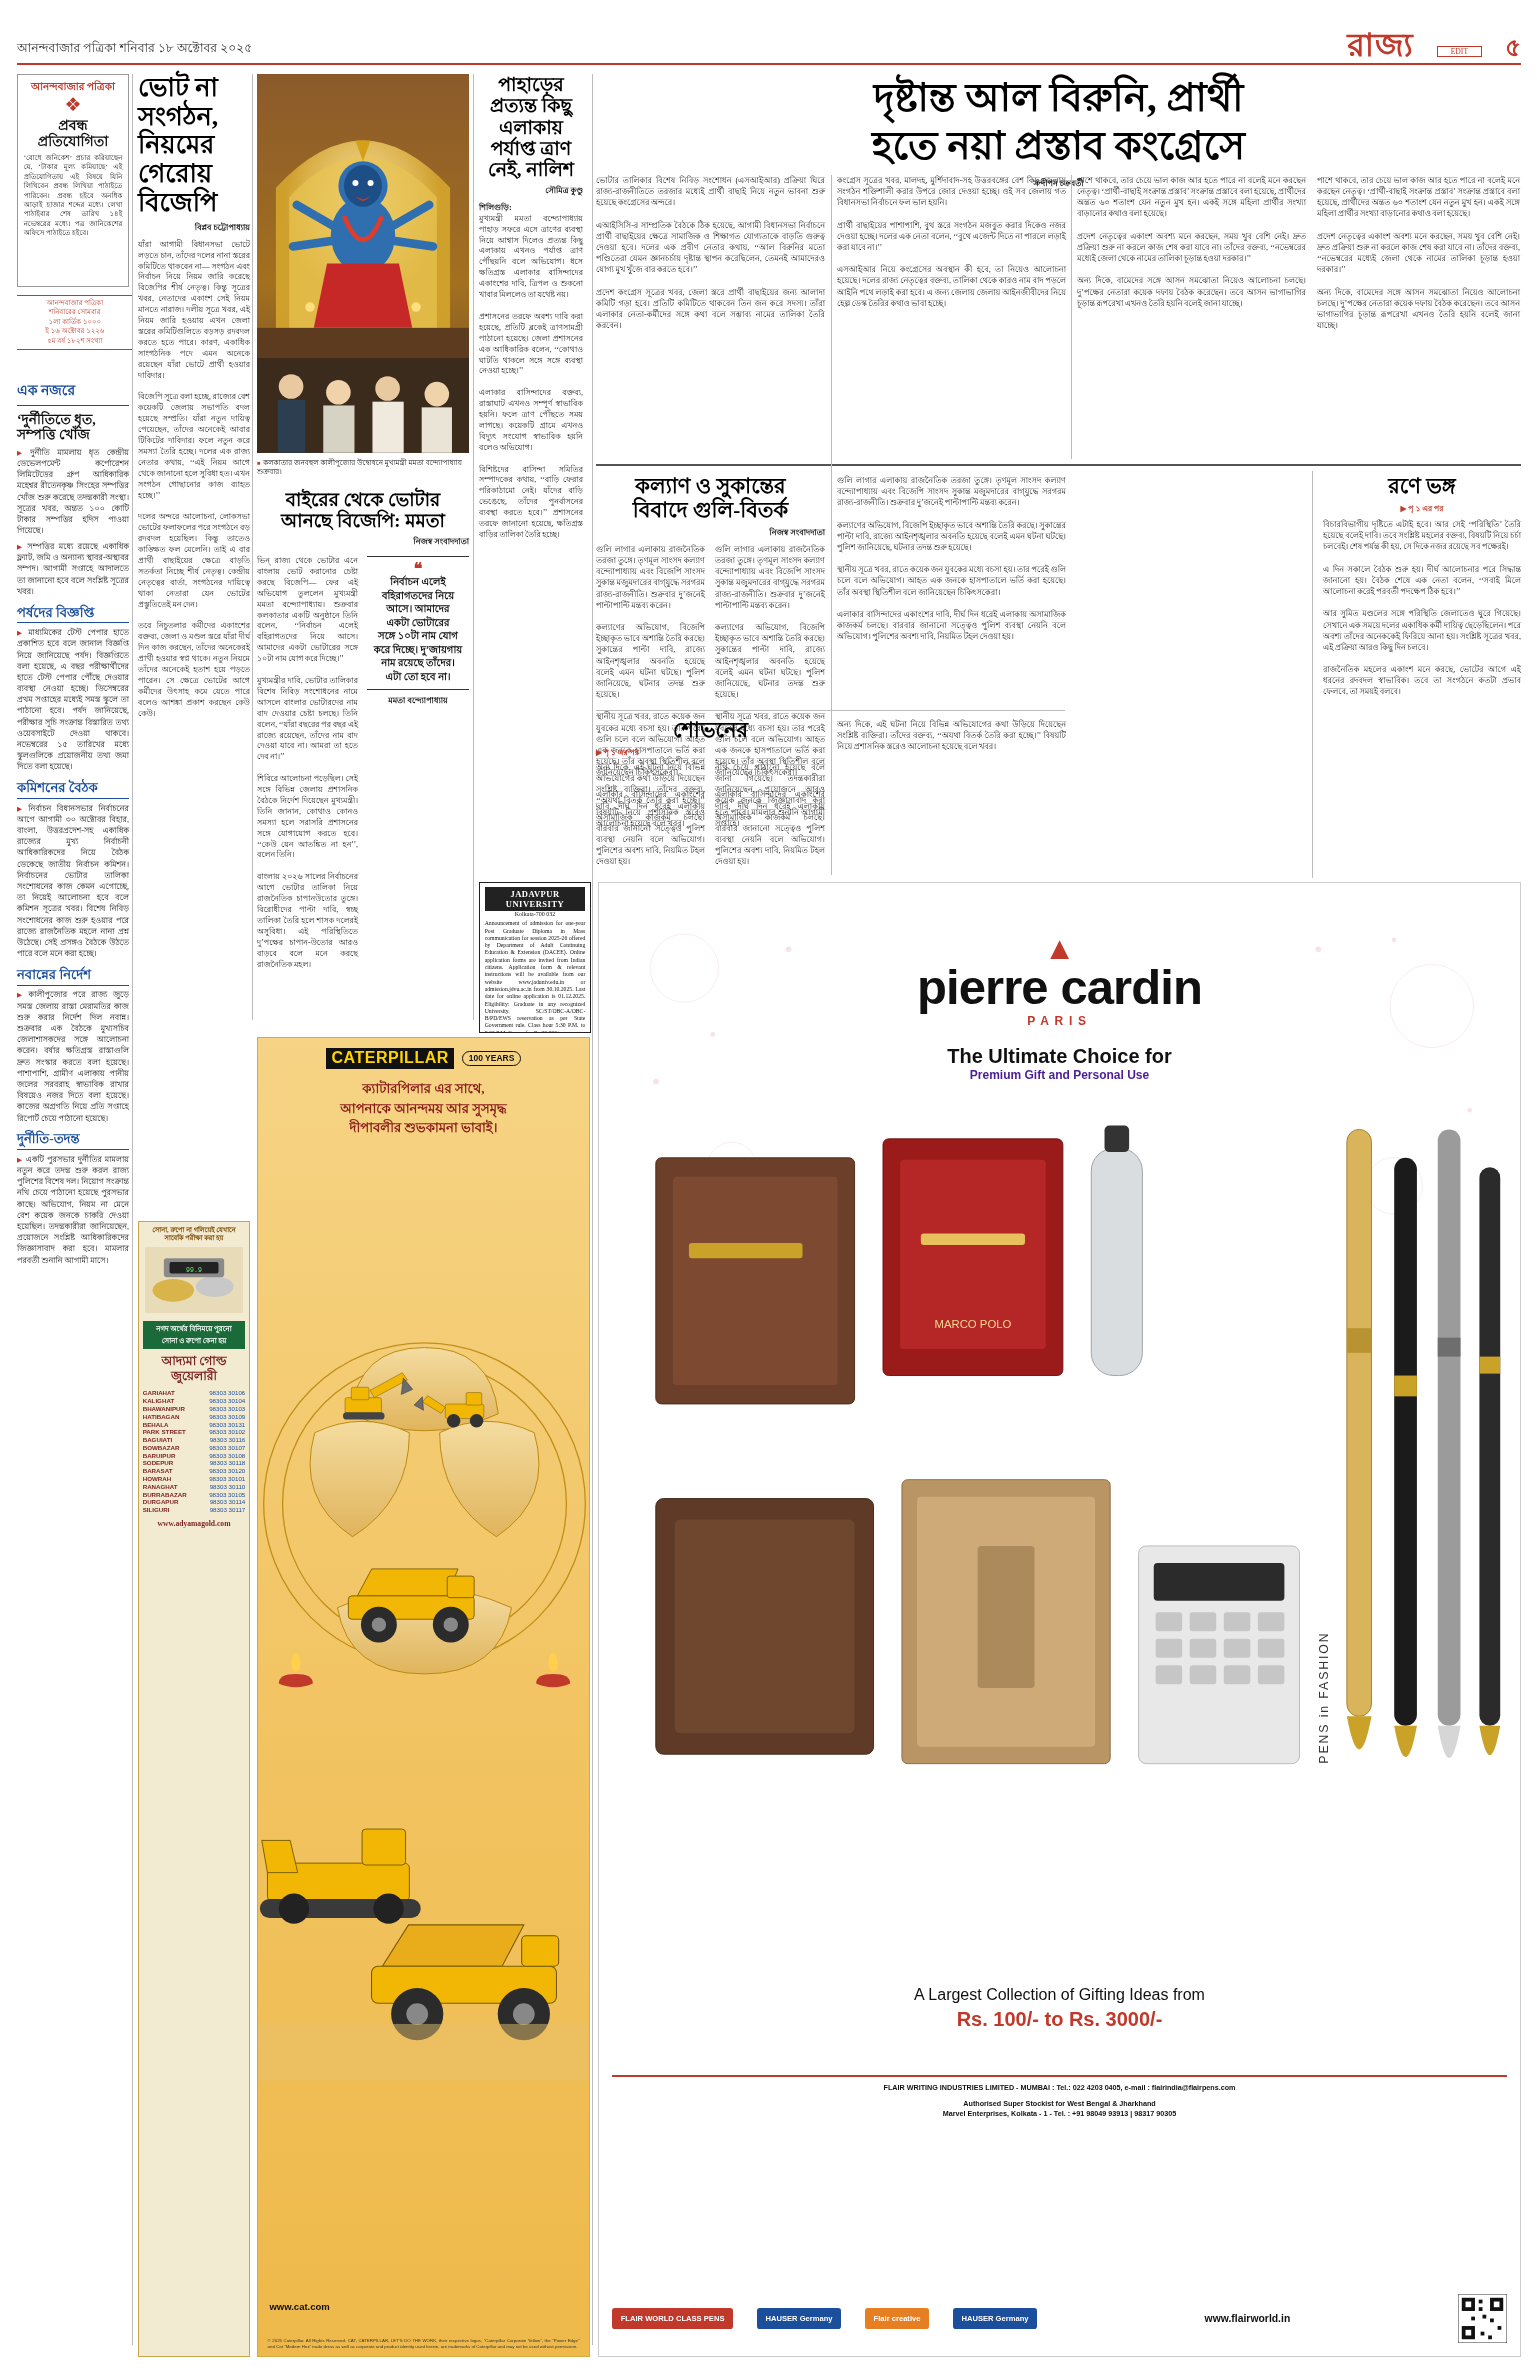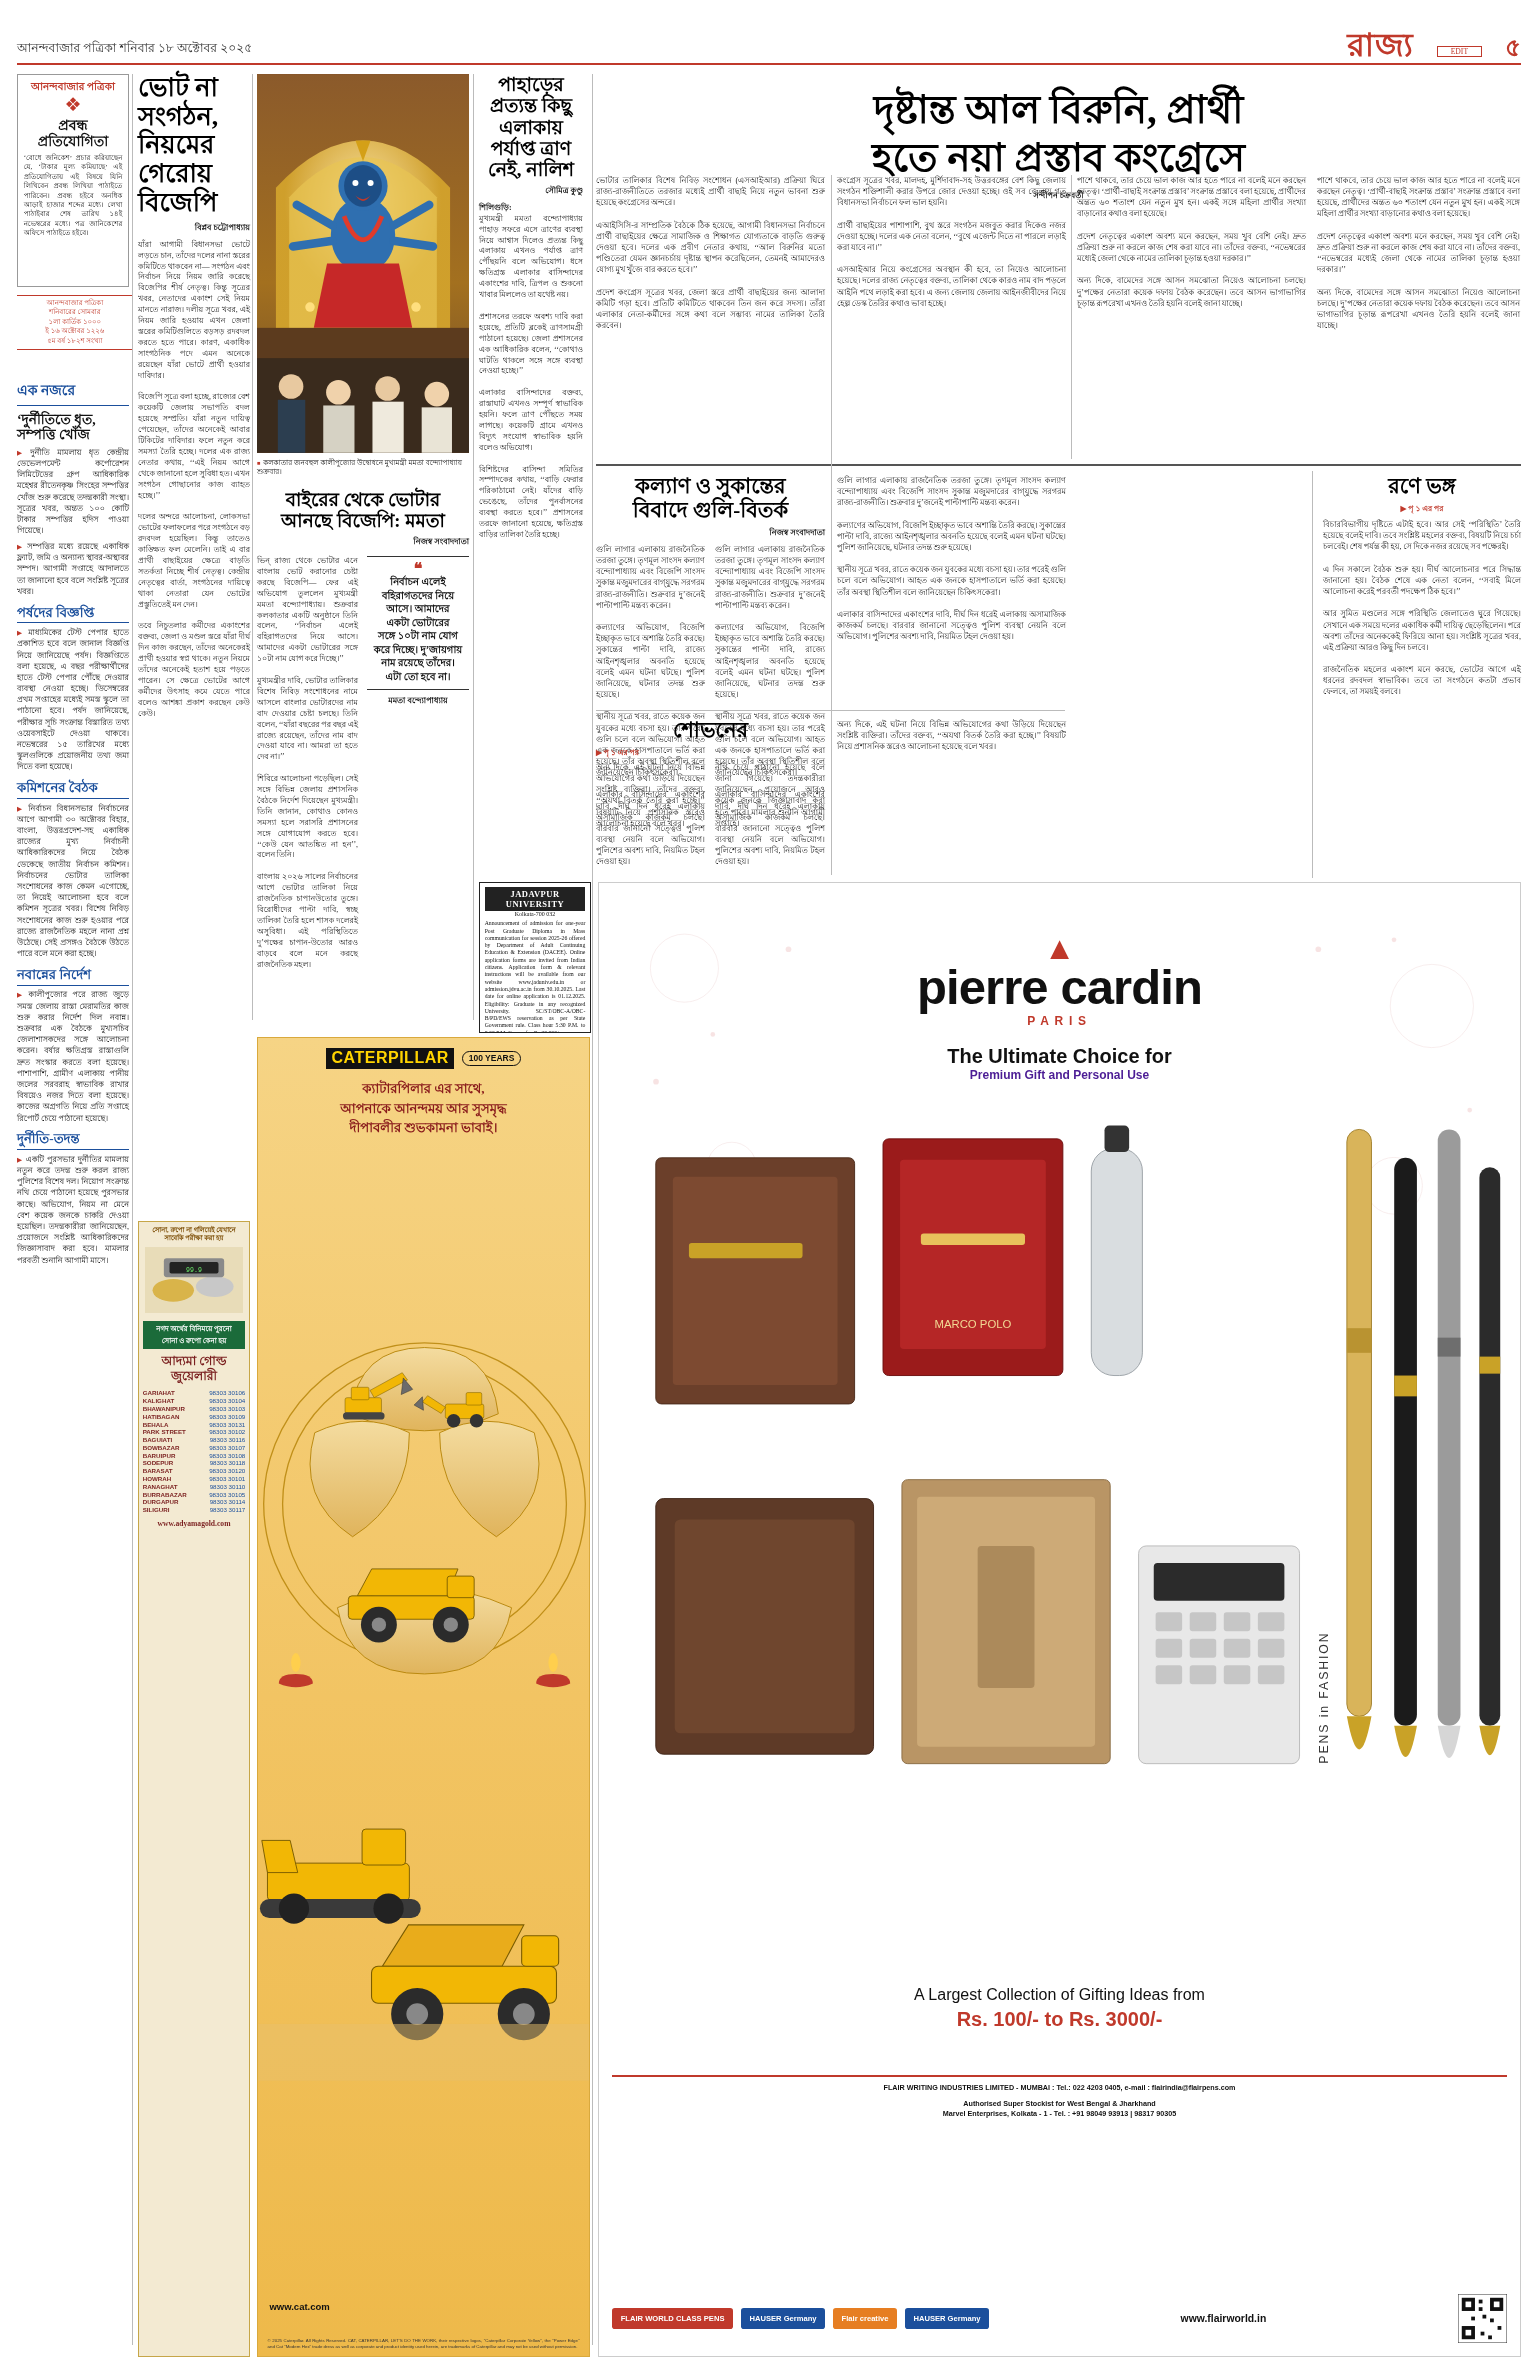--- a/index.html
+++ b/index.html
@@ -267,21 +267,21 @@
     <div class="body-text" style="white-space:pre-line;font-size:7.9px;">মুখ্যমন্ত্রী মমতা বন্দ্যোপাধ্যায় পাহাড় সফরে এসে ত্রাণের ব্যবস্থা নিয়ে আশ্বাস দিলেও প্রত্যন্ত কিছু এলাকায় এখনও পর্যাপ্ত ত্রাণ পৌঁছয়নি বলে অভিযোগ। ধসে ক্ষতিগ্রস্ত এলাকার বাসিন্দাদের একাংশের দাবি, ত্রিপল ও শুকনো খাবার মিললেও তা যথেষ্ট নয়।
 
 প্রশাসনের তরফে অবশ্য দাবি করা হয়েছে, প্রতিটি ব্লকেই ত্রাণসামগ্রী পাঠানো হয়েছে। জেলা প্রশাসনের এক আধিকারিক বলেন, ‘‘কোথাও ঘাটতি থাকলে সঙ্গে সঙ্গে ব্যবস্থা নেওয়া হচ্ছে।’’
 
 এলাকার বাসিন্দাদের বক্তব্য, রাস্তাঘাট এখনও সম্পূর্ণ স্বাভাবিক হয়নি। ফলে ত্রাণ পৌঁছতে সময় লাগছে। কয়েকটি গ্রামে এখনও বিদ্যুৎ সংযোগ স্বাভাবিক হয়নি বলেও অভিযোগ।
 
 বিশিষ্টদের বাসিন্দা সমিতির সম্পাদকের কথায়, ‘‘বাড়ি ফেরার পরিকাঠামো নেই। যাঁদের বাড়ি ভেঙেছে, তাঁদের পুনর্বাসনের ব্যবস্থা করতে হবে।’’ প্রশাসনের তরফে জানানো হয়েছে, ক্ষতিগ্রস্ত বাড়ির তালিকা তৈরি হচ্ছে।</div>
   </div>
 
   <div class="col" style="left:596px;top:74px;width:925px;">
-    <div class="headline" style="font-size:39px;white-space:pre-line;text-align:center;line-height:1.22;margin-top:12px;">দৃষ্টান্ত আল বিরুনি, প্রার্থী
+    <div class="headline" style="font-size:39px;white-space:pre-line;text-align:center;line-height:1.22;">দৃষ্টান্ত আল বিরুনি, প্রার্থী
 হতে নয়া প্রস্তাব কংগ্রেসে</div>
     <div class="byline" style="text-align:center;margin-top:7.6px;">সন্দীপন চক্রবর্তী</div>
   </div>
   <div class="col" style="left:596px;top:175px;width:229px;">
     <div class="body-text" style="white-space:pre-line;">ভোটার তালিকার বিশেষ নিবিড় সংশোধন (এসআইআর) প্রক্রিয়া ঘিরে রাজ্য-রাজনীতিতে তরজার মধ্যেই প্রার্থী বাছাই নিয়ে নতুন ভাবনা শুরু হয়েছে কংগ্রেসের অন্দরে।
 
 এআইসিসি-র সাম্প্রতিক বৈঠকে ঠিক হয়েছে, আগামী বিধানসভা নির্বাচনে প্রার্থী বাছাইয়ের ক্ষেত্রে সামাজিক ও শিক্ষাগত যোগ্যতাকে বাড়তি গুরুত্ব দেওয়া হবে। দলের এক প্রবীণ নেতার কথায়, ‘‘আল বিরুনির মতো পণ্ডিতেরা যেমন জ্ঞানচর্চায় দৃষ্টান্ত স্থাপন করেছিলেন, তেমনই আমাদেরও যোগ্য মুখ খুঁজে বার করতে হবে।’’
 
 প্রদেশ কংগ্রেস সূত্রের খবর, জেলা স্তরে প্রার্থী বাছাইয়ের জন্য আলাদা কমিটি গড়া হবে। প্রতিটি কমিটিতে থাকবেন তিন জন করে সদস্য। তাঁরা এলাকার নেতা-কর্মীদের সঙ্গে কথা বলে সম্ভাব্য নামের তালিকা তৈরি করবেন।</div>
   </div>
@@ -565,21 +565,21 @@
       <div class="pc-bottom2" style="font-family:'Liberation Sans',sans-serif;margin-top:3.8px;">Rs. 100/- to Rs. 3000/-</div>
     </div>
 
     <div style="position:absolute;left:0;right:0;top:1192px;text-align:center;">
       <div style="height:1.9px;background:#c0392b;margin:0 13.2px 6.6px;"></div>
       <div class="pc-fine b" style="font-family:'Liberation Sans',sans-serif;">FLAIR WRITING INDUSTRIES LIMITED - MUMBAI : Tel.: 022 4203 0405, e-mail : flairindia@flairpens.com</div>
       <div class="pc-fine b" style="font-family:'Liberation Sans',sans-serif;margin-top:5.7px;">Authorised Super Stockist for West Bengal &amp; Jharkhand</div>
       <div class="pc-fine b" style="font-family:'Liberation Sans',sans-serif;">Marvel Enterprises, Kolkata - 1 - Tel. : +91 98049 93913 | 98317 90305</div>
     </div>
 
-    <div style="position:absolute;left:13.2px;right:13.2px;bottom:13.2px;display:flex;align-items:center;justify-content:space-between;gap:8px;">
+    <div style="position:absolute;left:13.2px;right:13.2px;bottom:13.2px;display:flex;align-items:center;justify-content:space-between;gap:24px;">
       <div style="background:#c0392b;color:#fff;font-size:7.6px;font-weight:bold;padding:5.7px 8.5px;border-radius:2.8px;text-align:center;line-height:1.2;font-family:'Liberation Sans',sans-serif;">FLAIR WORLD CLASS PENS</div>
       <div style="background:#1b4f9c;color:#fff;font-size:7.6px;font-weight:bold;padding:5.7px 8.5px;border-radius:2.8px;text-align:center;line-height:1.2;font-family:'Liberation Sans',sans-serif;">HAUSER Germany</div>
       <div style="background:#e67e22;color:#fff;font-size:7.6px;font-weight:bold;padding:5.7px 8.5px;border-radius:2.8px;text-align:center;line-height:1.2;font-family:'Liberation Sans',sans-serif;">Flair creative</div>
       <div style="background:#1b4f9c;color:#fff;font-size:7.6px;font-weight:bold;padding:5.7px 8.5px;border-radius:2.8px;text-align:center;line-height:1.2;font-family:'Liberation Sans',sans-serif;">HAUSER Germany</div>
       <div style="flex:1;text-align:center;font-size:10.4px;font-weight:bold;color:#111;font-family:'Liberation Sans',sans-serif;">www.flairworld.in</div>
       <svg width="49" height="49" viewBox="0 0 52 52">
         <rect width="52" height="52" fill="#fff" stroke="#222"></rect>
         <g fill="#111">
           <rect x="4" y="4" width="14" height="14"></rect>
             <rect x="34" y="4" width="14" height="14"></rect>

